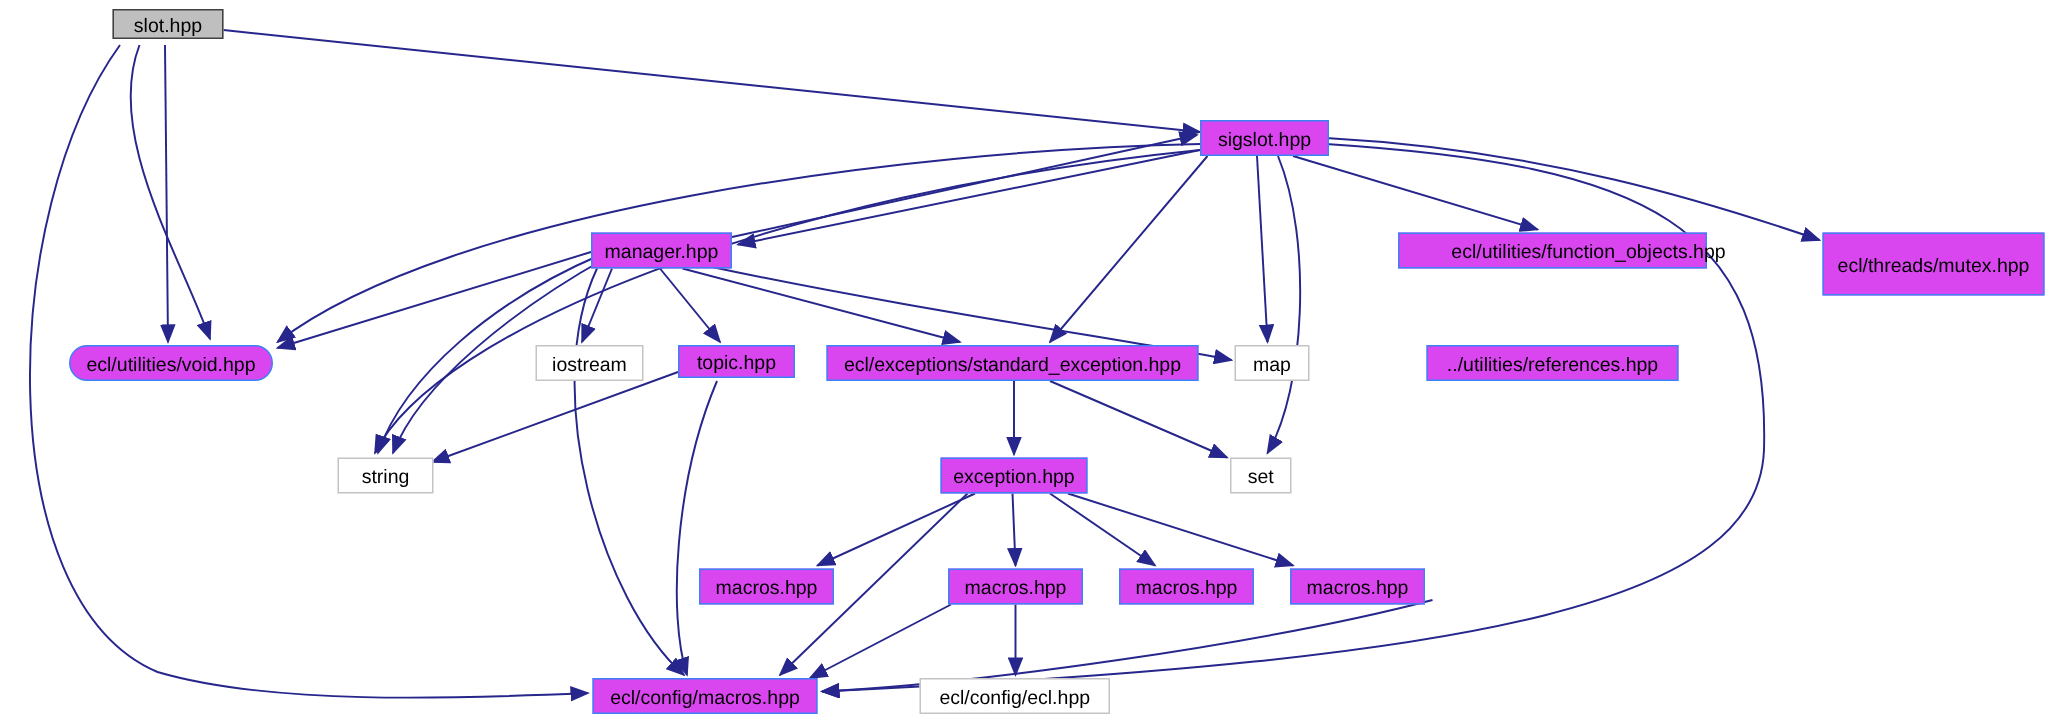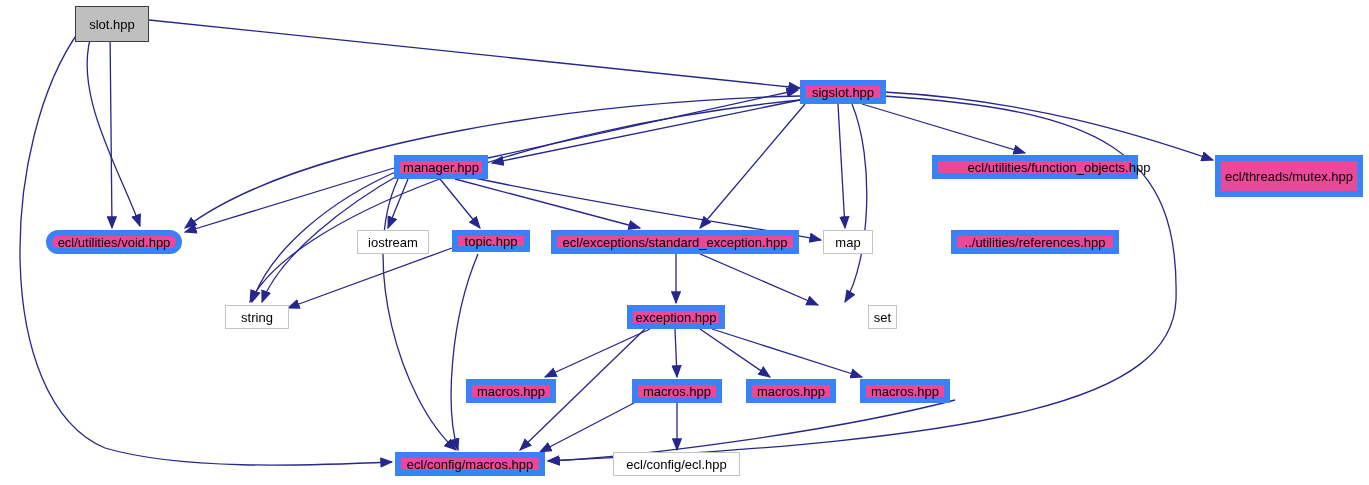--- a/index.html
+++ b/index.html
@@ -26,22 +26,22 @@
   .node {
     position: absolute;
     box-sizing: border-box;
     display: flex;
     align-items: center;
     justify-content: center;
     font-size: 13px;
     line-height: 1;
     color: #000000;
     white-space: nowrap;
-    background: #ec4899;
-    border: 6px solid #3b82f6;
+    background: #d946ef;
+    border: 1px solid #3b82f6;
     cursor: pointer;
     z-index: 2;
   }
   .node.current {
     background: #bfbfbf;
     border: 1px solid #404040;
   }
   .node.system {
     border: 1px solid #c4c4c4;
     background: #ffffff;
@@ -91,21 +91,21 @@
         <path d="M 675,329 L 677,377" fill="none" stroke="#26268c" stroke-width="1.3" marker-end="url(#arrowhead)"></path>
         <path d="M 700,329 L 770,377" fill="none" stroke="#26268c" stroke-width="1.3" marker-end="url(#arrowhead)"></path>
         <path d="M 712,329 L 862,377" fill="none" stroke="#26268c" stroke-width="1.3" marker-end="url(#arrowhead)"></path>
         <path d="M 645,329 L 520,450" fill="none" stroke="#26268c" stroke-width="1.3" marker-end="url(#arrowhead)"></path>
         <path d="M 677,403 L 677,450" fill="none" stroke="#26268c" stroke-width="1.3" marker-end="url(#arrowhead)"></path>
         <path d="M 634,403 L 540,452" fill="none" stroke="#26268c" stroke-width="1.3" marker-end="url(#arrowhead)"></path>
         <path d="M 955,400 C 840,430 650,456 548,461" fill="none" stroke="#26268c" stroke-width="1.3" marker-end="url(#arrowhead)"></path>
       </g>
   </svg>
   <div id="nodes-group">
-      <div class="node current" style="left: 75px; top: 6px; width: 74px; height: 36px;">
+      <div class="node current" style="left: 75px; top: 6px; width: 74px; height: 20px;">
         <span class="node-label">slot.hpp</span>
       </div>
       <div class="node" style="left: 800px; top: 80px; width: 86px; height: 24px;">
         <span class="node-label">sigslot.hpp</span>
       </div>
       <div class="node" style="left: 932px; top: 155px; width: 206px; height: 24px; padding-left: 48px;">
         <span class="node-label">ecl/utilities/function_objects.hpp</span>
       </div>
       <div class="node" style="left: 1215px; top: 155px; width: 148px; height: 42px;">
         <span class="node-label">ecl/threads/mutex.hpp</span>
@@ -130,21 +130,21 @@
       </div>
       <div class="node" style="left: 951px; top: 230px; width: 168px; height: 24px;">
         <span class="node-label">../utilities/references.hpp</span>
       </div>
       <div class="node system" style="left: 225px; top: 305px; width: 64px; height: 24px;">
         <span class="node-label">string</span>
       </div>
       <div class="node" style="left: 627px; top: 305px; width: 98px; height: 24px;">
         <span class="node-label">exception.hpp</span>
       </div>
-      <div class="node system" style="left: 820px; top: 305px; width: 29px; height: 24px; margin-left: 48px;">
+      <div class="node system" style="left: 820px; top: 305px; width: 41px; height: 24px;">
         <span class="node-label">set</span>
       </div>
       <div class="node" style="left: 466px; top: 379px; width: 90px; height: 24px;">
         <span class="node-label">macros.hpp</span>
       </div>
       <div class="node" style="left: 632px; top: 379px; width: 90px; height: 24px;">
         <span class="node-label">macros.hpp</span>
       </div>
       <div class="node" style="left: 746px; top: 379px; width: 90px; height: 24px;">
         <span class="node-label">macros.hpp</span>

